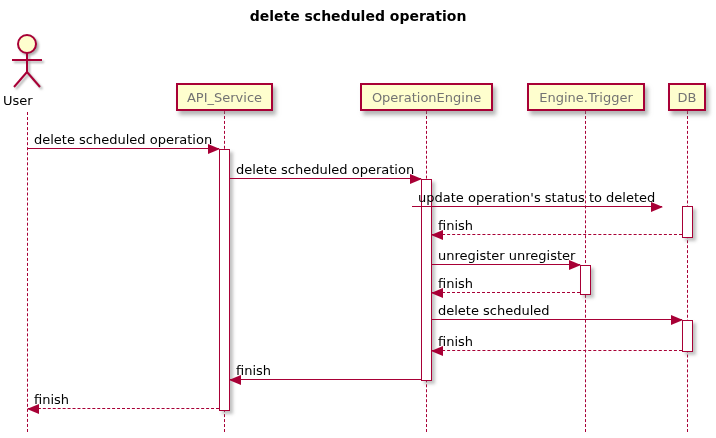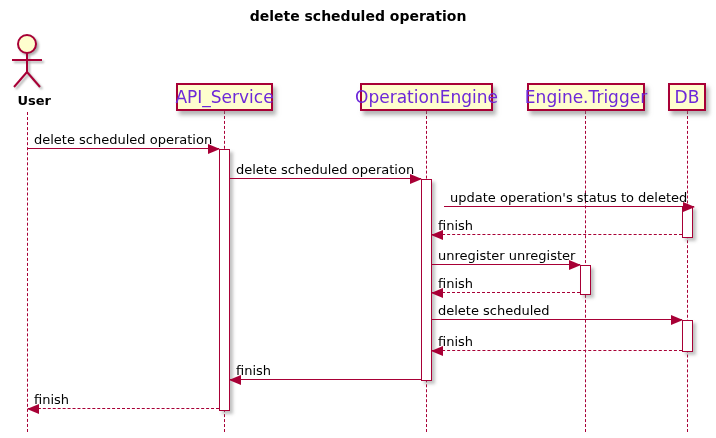--- a/index.html
+++ b/index.html
@@ -30,22 +30,21 @@
   .lifeline {
     position: absolute;
     width: 0;
     border-left: 1px dashed #A80036;
   }
   .actor {
     position: absolute;
     left: 3px;
     top: 32px;
     width: 48px;
-    text-align: right;
-    font-weight: bold;
+    text-align: left;
   }
   .actor svg {
     display: block;
     margin: 0 auto;
     filter: drop-shadow(2px 2px 1px rgba(110,110,110,0.55));
   }
   .actor-label {
     font-size: 13px;
     color: #000000;
     margin-top: 1px;
@@ -54,22 +53,22 @@
     position: absolute;
     box-sizing: border-box;
     height: 28px;
     top: 83px;
     background: #FEFECE;
     border: 2px solid #A80036;
     box-shadow: 3px 4px 4px rgba(120,120,120,0.55);
     display: flex;
     align-items: center;
     justify-content: center;
-    font-size: 17px;
-    color: #6d28d9;
+    font-size: 13px;
+    color: #737373;
     white-space: nowrap;
   }
   .activation {
     position: absolute;
     box-sizing: border-box;
     width: 11px;
     background: #FFFFFF;
     border: 1px solid #A80036;
     box-shadow: 3px 3px 3px rgba(120,120,120,0.45);
   }
@@ -160,21 +159,21 @@
       </div>
   </div>
 
   <div class="msg" style="left:230px; top:162px; width:191px">
     <span class="msg-label">delete scheduled operation</span>
     <div class="msg-line">
         <span class="arrowhead right"></span>
       </div>
   </div>
 
-  <div class="msg" style="left:444px; top:190px; width:250px">
+  <div class="msg" style="left:412px; top:190px; width:250px">
     <span class="msg-label">update operation's status to deleted</span>
     <div class="msg-line">
         <span class="arrowhead right"></span>
       </div>
   </div>
 
   <div class="msg dashed return" style="left:432px; top:218px; width:250px">
     <span class="msg-label">finish</span>
     <div class="msg-line">
         <span class="arrowhead left"></span>

